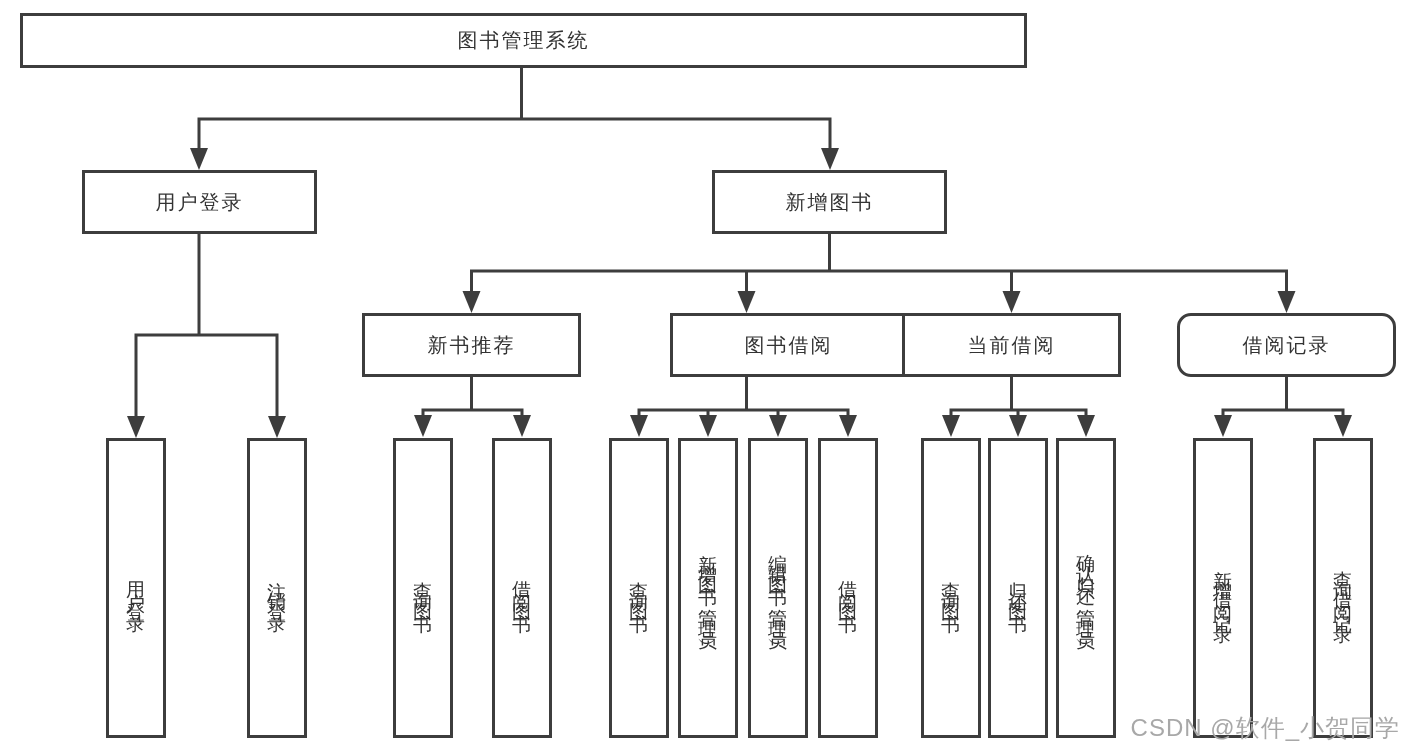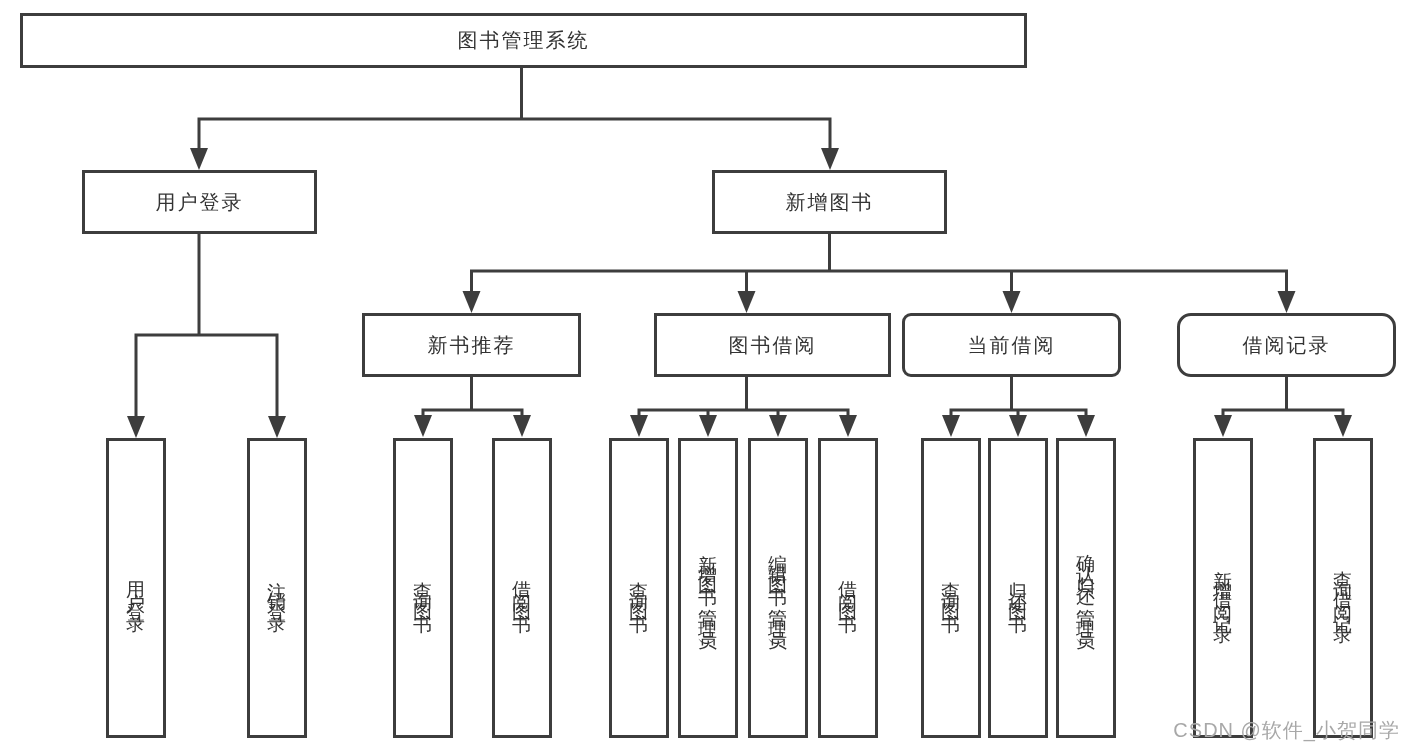--- a/index.html
+++ b/index.html
@@ -65,21 +65,21 @@
     line-height: 1;
     white-space: nowrap;
     color: var(--text);
   }
 
   .watermark {
     position: absolute;
     right: 5px;
     bottom: 3px;
     z-index: 3;
-    font-size: 20px;
+    font-size: 24px;
     letter-spacing: 1px;
     color: var(--wm);
     white-space: nowrap;
   }
 </style>
 </head>
 <body>
 
 <div class="stage">
 
@@ -144,22 +144,22 @@
       <polygon points="1334,415 1352,415 1343,437"></polygon>
     </g>
   </svg>
 
   <div class="node h-node" style="left:20px; top:13px; width:1007px; height:55px;">图书管理系统</div>
 
   <div class="node h-node" style="left:82px; top:170px; width:235px; height:64px;">用户登录</div>
   <div class="node h-node" style="left:712px; top:170px; width:235px; height:64px;">新增图书</div>
 
   <div class="node h-node" style="left:362px; top:313px; width:219px; height:64px;">新书推荐</div>
-  <div class="node h-node" style="left:654px; top:313px; width:237px; height:64px;">图书借阅</div>
-  <div class="node h-node" style="left:902px; top:313px; width:219px; height:64px;border-radius:9px;">当前借阅</div>
+  <div class="node h-node" style="left:670px; top:313px; width:237px; height:64px;">图书借阅</div>
+  <div class="node h-node" style="left:902px; top:313px; width:219px; height:64px;">当前借阅</div>
   <div class="node h-node" style="left:1177px; top:313px; width:219px; height:64px;border-radius:14px;">借阅记录</div>
 
   <div class="node v-node" style="left:106px;">
     <span class="v-label">用户登录</span>
   </div>
   <div class="node v-node" style="left:247px;">
     <span class="v-label">注销登录</span>
   </div>
 
   <div class="node v-node" style="left:393px;">

